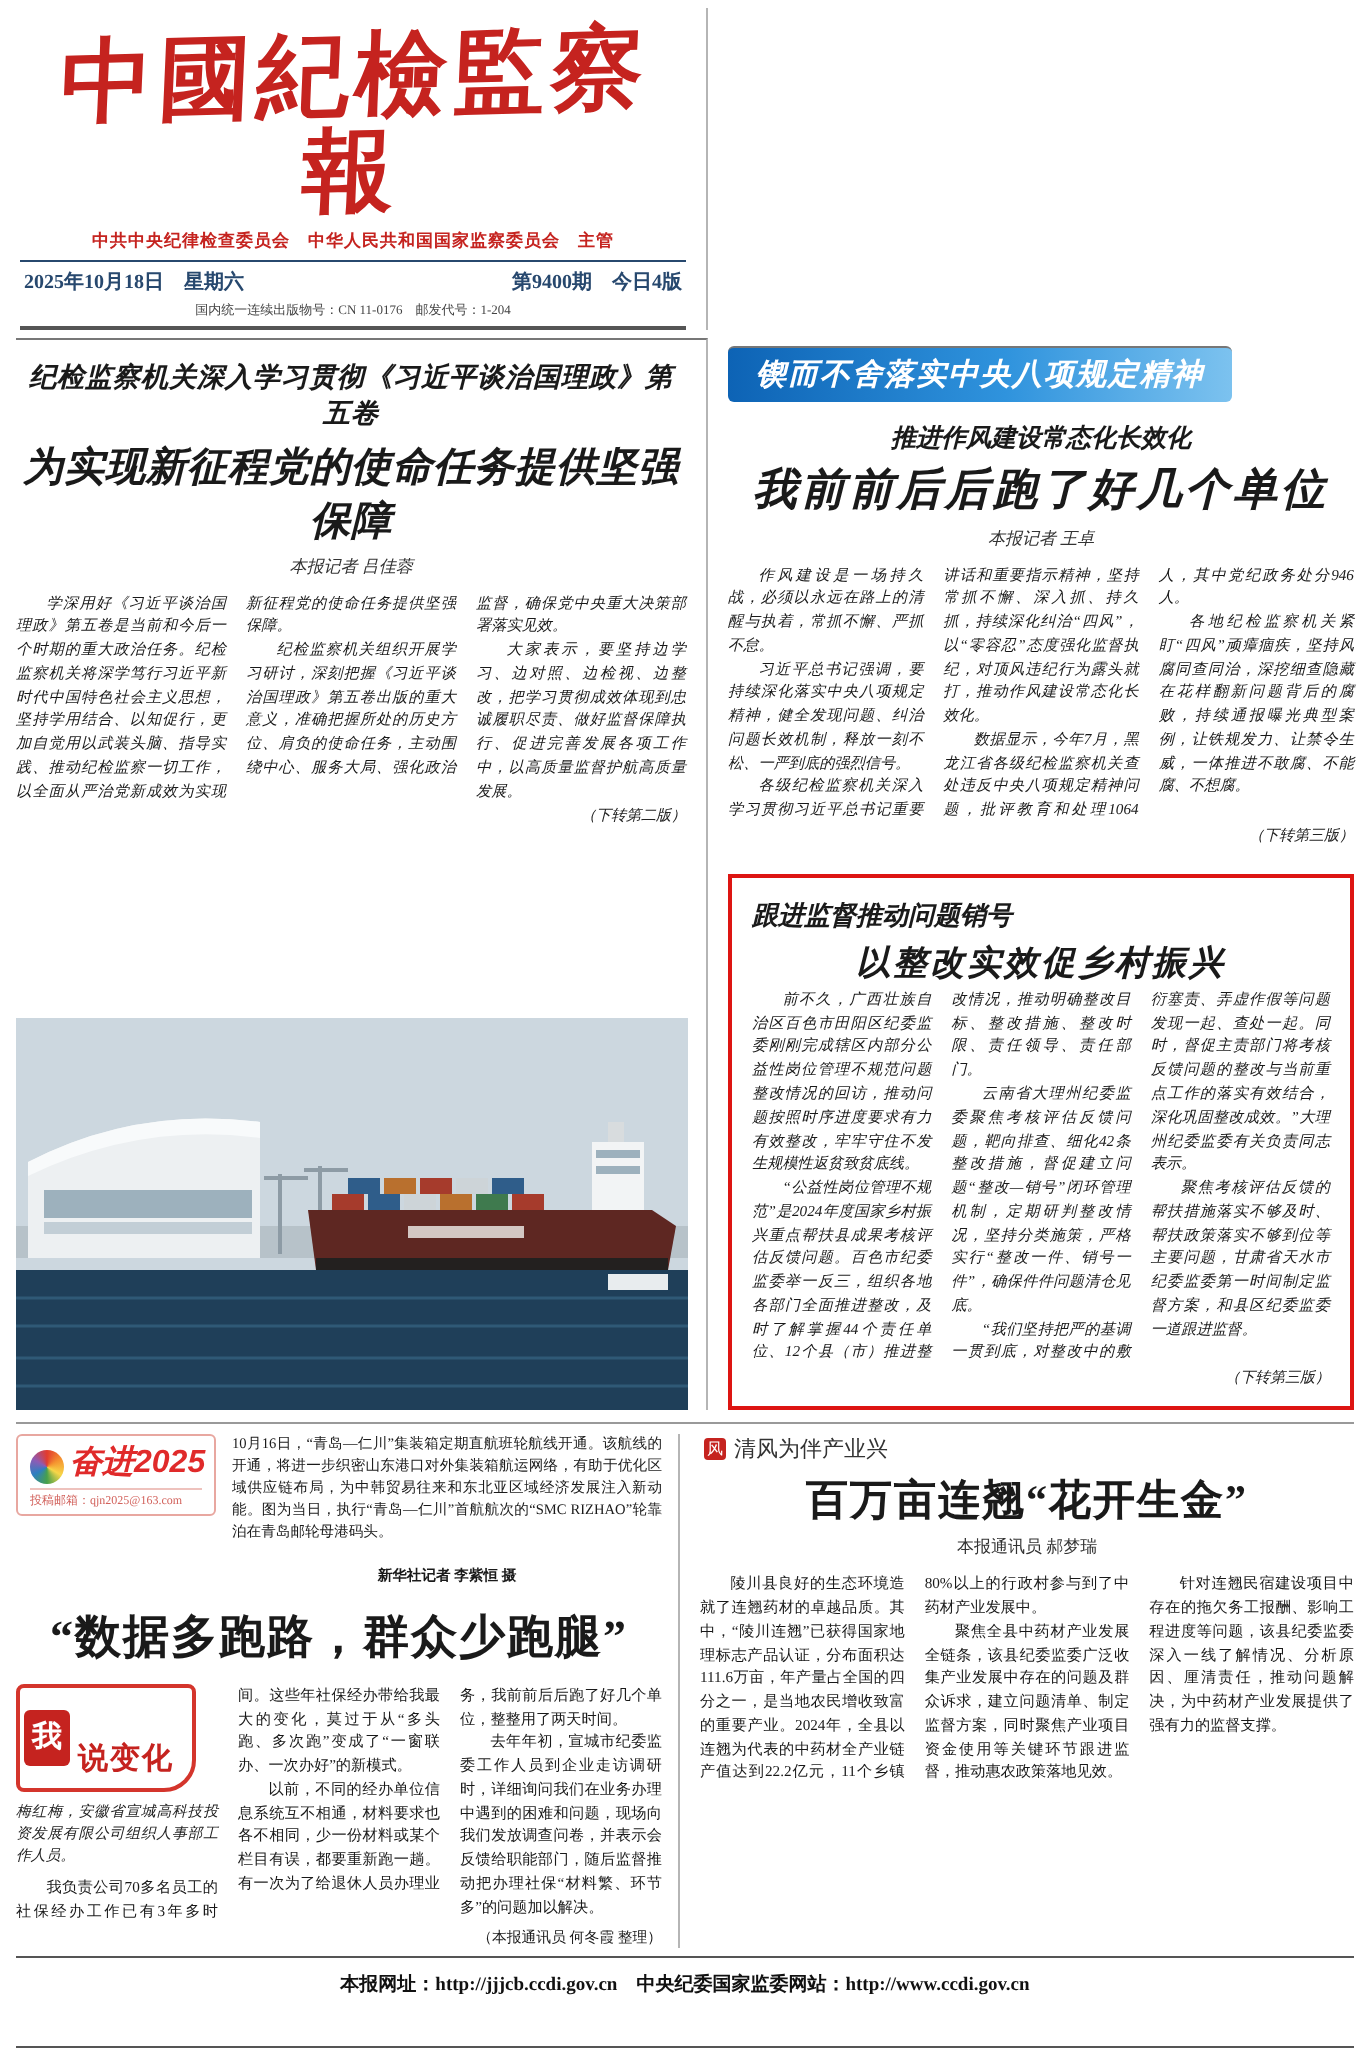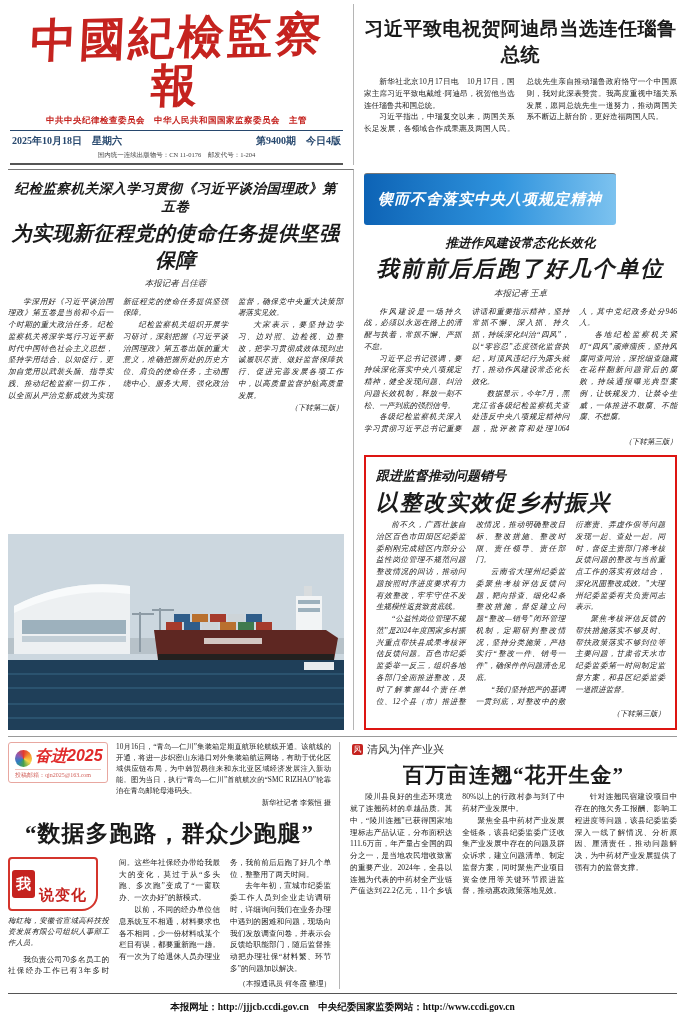--- a/index.html
+++ b/index.html
@@ -24,38 +24,38 @@
   .mid-grid{display:grid;grid-template-columns:346px 1fr;column-gap:10px;height:612px;margin-top:4px;font-style:italic;}
   .mid-left{border-right:1px solid #b5b5b5;padding-right:10px;display:flex;flex-direction:column;justify-content:space-between;border-top:1px solid #777;}
   .lead-kicker{font-weight:bold;font-size:13.5px;text-align:center;margin:10px 0 2px 0;letter-spacing:.5px;}
   .lead-headline{font-family:"Liberation Sans","DejaVu Sans",sans-serif;font-weight:900;font-size:20px;text-align:center;letter-spacing:.5px;margin:4px 0 2px 0;}
   .byline{text-align:center;font-size:8.5px;color:#333;margin:4px 0 6px 0;}
   .cont{text-align:right;font-size:7.5px;color:#222;margin-top:2px;}
   .photo-wrap{margin-top:6px;}
   .photo-wrap svg{display:block;}
 
   .mid-right{display:flex;flex-direction:column;justify-content:space-between;}
-  .banner-badge{display:inline-block;background:linear-gradient(90deg,#0d63b5,#2f93dd 55%,#7cc2ef);color:#fff;font-family:"Liberation Sans","DejaVu Sans",sans-serif;font-weight:bold;font-size:15px;letter-spacing:1px;padding:16px 14px;border-radius:3px;margin:4px 0 6px 0;border-top:1px solid #777;}
+  .banner-badge{display:inline-block;background:linear-gradient(90deg,#0d63b5,#2f93dd 55%,#7cc2ef);color:#fff;font-family:"Liberation Sans","DejaVu Sans",sans-serif;font-weight:bold;font-size:15px;letter-spacing:1px;padding:4px 14px;border-radius:3px;margin:4px 0 6px 0;border-top:1px solid #777;}
   .bn-kicker{font-weight:bold;font-size:12.5px;text-align:center;margin:4px 0 2px 0;}
   .bn-headline{font-weight:900;font-size:22px;text-align:center;letter-spacing:2px;margin:2px 0;}
   .redbox{border:2.5px solid #dd1512;padding:8px 10px 9px 10px;margin-top:8px;}
   .rb-kicker{font-weight:bold;font-size:13px;margin:2px 0;}
-  .rb-headline{font-weight:900;font-size:22px;letter-spacing:1.5px;margin:3px 0 1px 0;}
+  .rb-headline{font-weight:900;font-size:17px;text-align:center;letter-spacing:1.5px;margin:3px 0 1px 0;}
 
   
   .bottom-grid{display:grid;grid-template-columns:332px 1fr;column-gap:10px;border-top:1px solid #999;margin-top:6px;padding-top:5px;flex:1;}
   .bot-left{border-right:1px solid #b5b5b5;padding-right:8px;}
   .fenjin-row{display:flex;gap:8px;align-items:flex-start;}
   .fenjin{border:1px solid #e8a7a0;border-radius:3px;padding:3px 6px 2px 6px;flex:0 0 auto;width:86px;}
   .fj-top{display:flex;align-items:flex-end;gap:3px;}
   .fj-circle{width:17px;height:17px;border-radius:50%;background:conic-gradient(#e23b2e,#f5922f,#f7d648,#47a04b,#2d7fc1,#8e5bb5,#e23b2e);flex:0 0 auto;}
   .fj-text{color:#e02a2a;font-style:italic;font-weight:900;font-size:16px;font-family:"Liberation Sans","DejaVu Sans",sans-serif;white-space:nowrap;}
   .fj-sub{color:#d2625c;font-size:6px;border-top:1px solid #eec2bd;margin-top:2px;padding-top:1px;white-space:nowrap;}
   .caption{font-size:7.3px;line-height:1.5;text-align:justify;flex:1;}
-  .credit{text-align:right;font-weight:normal;font-size:7.3px;margin-top:1px;}
+  .credit{text-align:center;font-weight:bold;font-size:7.3px;margin-top:11px;}
   .sj-headline{font-weight:900;font-size:23px;text-align:center;letter-spacing:1px;margin:10px 0 8px 0;}
   .woshuo{display:inline-flex;align-items:center;gap:4px;border:2px solid #d4352c;border-radius:4px 4px 16px 4px;padding:2px 9px 2px 2px;margin-bottom:4px;background:#fff;}
   .wo-box{background:#c5231f;color:#fff;font-weight:900;font-size:15px;padding:2px 4px;border-radius:3px;font-family:"Liberation Sans","DejaVu Sans",sans-serif;}
   .shuo{color:#c5231f;font-weight:900;font-size:15px;letter-spacing:1px;margin-top:23px;}
   .intro{font-style:italic;font-size:7.4px;line-height:1.5;text-align:justify;margin-bottom:5px;color:#222;}
   .lead-in{break-inside:avoid;}
   .endnote{text-align:right;font-size:7.4px;margin-top:2px;}
 
   .bot-right{padding-top:0;}
   .qf-kicker{display:flex;align-items:center;gap:4px;font-size:11px;color:#333;margin:0 0 2px 2px;}
@@ -72,27 +72,20 @@
 
   <div class="top-grid">
     <div class="masthead-col">
       <div class="masthead-title">中國紀檢監察報</div>
       <div class="publisher">中共中央纪律检查委员会　中华人民共和国国家监察委员会　主管</div>
       <div class="daterow">
         <span>2025年10月18日　星期六</span>
         <span>第9400期　今日4版</span>
       </div>
       <div class="issn">国内统一连续出版物号：CN 11-0176　邮发代号：1-204</div>
-    </div>
-    <div class="topstory-col">
-      <div class="ts-headline">习近平致电祝贺阿迪昂当选连任瑙鲁总统</div>
-      <div class="body cols2">
-          <p>新华社北京10月17日电　10月17日，国家主席习近平致电戴维·阿迪昂，祝贺他当选连任瑙鲁共和国总统。</p>
-          <p>习近平指出，中瑙复交以来，两国关系长足发展，各领域合作成果惠及两国人民。总统先生亲自推动瑙鲁政府恪守一个中国原则，我对此深表赞赏。我高度重视中瑙关系发展，愿同总统先生一道努力，推动两国关系不断迈上新台阶，更好造福两国人民。</p>
-        </div>
     </div>
   </div>
 
   <div class="mid-grid">
 
     <div class="mid-left">
       <div>
         <div class="lead-kicker">纪检监察机关深入学习贯彻《习近平谈治国理政》第五卷</div>
         <div class="lead-headline">为实现新征程党的使命任务提供坚强保障</div>
         <div class="byline">本报记者 吕佳蓉</div>
@@ -221,20 +214,21 @@
         </div>
       <div class="endnote">（本报通讯员 何冬霞 整理）</div>
     </div>
 
     <div class="bot-right">
       <div class="qf-kicker">
         <span class="qf-icon">风</span>
         <span>清风为伴产业兴</span>
       </div>
       <div class="lq-headline">百万亩连翘“花开生金”</div>
+      <div class="byline">本报通讯员 郝梦瑞</div>
       <div class="body cols3">
           <p>陵川县良好的生态环境造就了连翘药材的卓越品质。其中，“陵川连翘”已获得国家地理标志产品认证，分布面积达111.6万亩，年产量占全国的四分之一，是当地农民增收致富的重要产业。2024年，全县以连翘为代表的中药材全产业链产值达到22.2亿元，11个乡镇80%以上的行政村参与到了中药材产业发展中。</p>
           <p>聚焦全县中药材产业发展全链条，该县纪委监委广泛收集产业发展中存在的问题及群众诉求，建立问题清单、制定监督方案，同时聚焦产业项目资金使用等关键环节跟进监督，推动惠农政策落地见效。</p>
           <p>针对连翘民宿建设项目中存在的拖欠务工报酬、影响工程进度等问题，该县纪委监委深入一线了解情况、分析原因、厘清责任，推动问题解决，为中药材产业发展提供了强有力的监督支撑。</p>
         </div>
     </div>
   </div>
 
   <div class="footer">本报网址：http://jjjcb.ccdi.gov.cn　中央纪委国家监委网站：http://www.ccdi.gov.cn</div>
 

